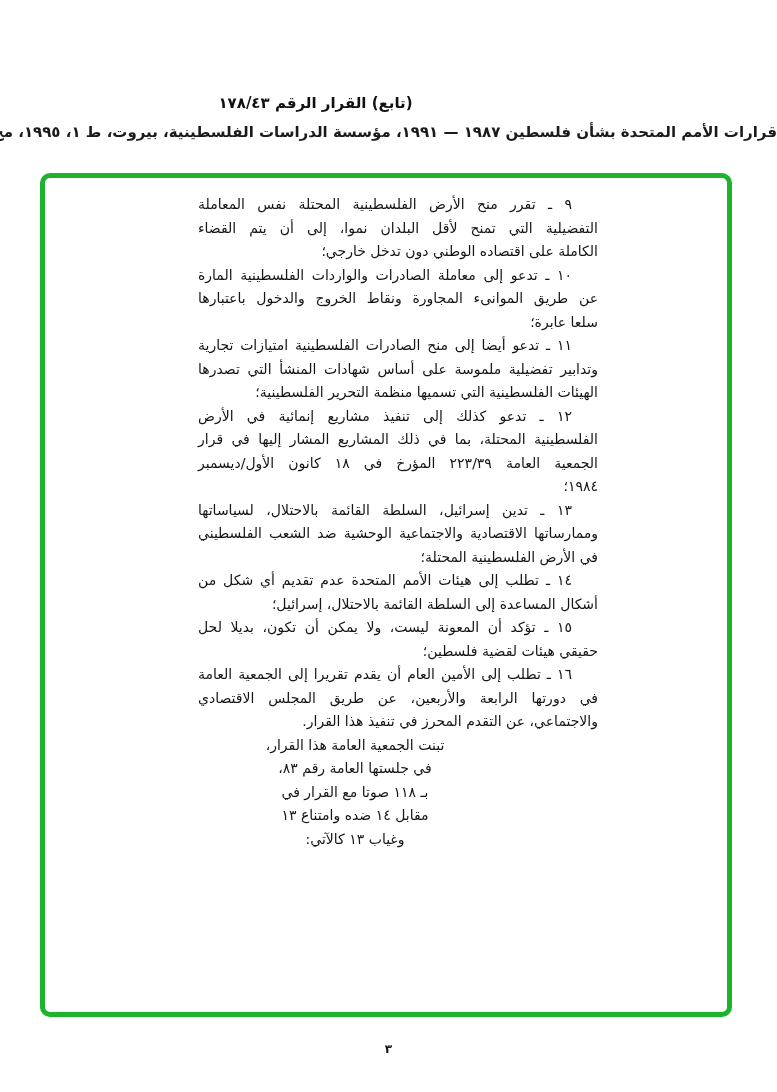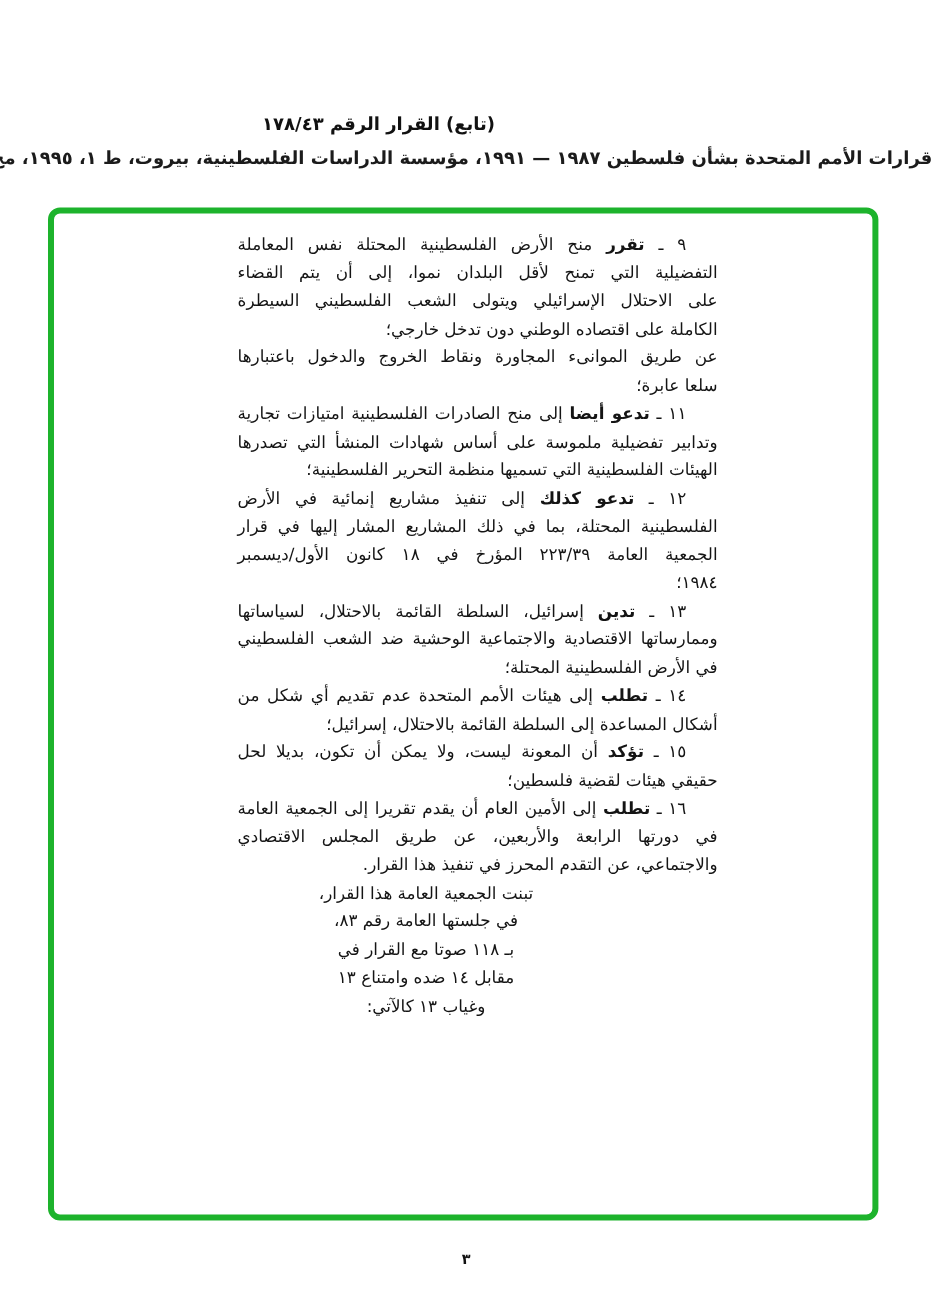--- a/index.html
+++ b/index.html
@@ -22,21 +22,21 @@
   .textcol{
     position:absolute;top:193px;right:179px;width:400px;
     direction:rtl;font-size:14px;line-height:23.5px;color:#141414;
     text-rendering:optimizeLegibility;
   }
   .line{
     text-align:justify;text-align-last:justify;
   }
   .line.first{padding-right:26px;}
   .line.plast{text-align-last:right;}
-  .line b{font-weight:bold;}
+  .line b{font-weight:normal;}
   .closing{
     width:222px;margin-right:132px;
   }
   .closing .cline{
     text-align:right;text-align-last:center;
   }
   .pagenum{
     position:absolute;top:1042px;left:0;width:777px;text-align:center;
     font-size:12px;font-weight:bold;color:#111;
   }
@@ -47,25 +47,25 @@
 <div class="header1">(تابع) القرار الرقم ١٧٨/٤٣</div>
 <div class="header2">قرارات الأمم المتحدة بشأن فلسطين ١٩٨٧ — ١٩٩١، مؤسسة الدراسات الفلسطينية، بيروت، ط ١، ١٩٩٥، مج ٤، ص ١٢٣ — ١٢٤"</div>
 
 <div class="greenbox" style="border-color: rgb(29, 179, 44);"></div>
 
 <div class="textcol">
 
   <div>
     <div class="line first"><span>٩ ـ </span><b>تقرر</b><span> منح الأرض الفلسطينية المحتلة نفس المعاملة</span></div>
     <div class="line">التفضيلية التي تمنح لأقل البلدان نموا، إلى أن يتم القضاء</div>
-    <div class="line">على الاحتلال الإسرائيلي ويتولى الشعب الفلسطيني السيطرة</div>
     <div class="line plast">الكاملة على اقتصاده الوطني دون تدخل خارجي؛</div>
   </div>
 
   <div>
+    <div class="line first"><span>١٠ ـ </span><b>تدعو</b><span> إلى معاملة الصادرات والواردات الفلسطينية المارة</span></div>
     <div class="line">عن طريق الموانىء المجاورة ونقاط الخروج والدخول باعتبارها</div>
     <div class="line plast">سلعا عابرة؛</div>
   </div>
 
   <div>
     <div class="line first"><span>١١ ـ </span><b>تدعو أيضا</b><span> إلى منح الصادرات الفلسطينية امتيازات تجارية</span></div>
     <div class="line">وتدابير تفضيلية ملموسة على أساس شهادات المنشأ التي تصدرها</div>
     <div class="line plast">الهيئات الفلسطينية التي تسميها منظمة التحرير الفلسطينية؛</div>
   </div>
 

